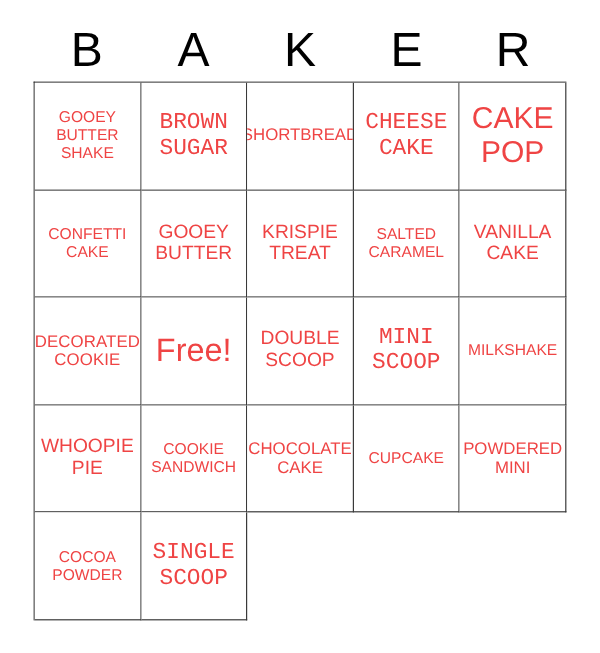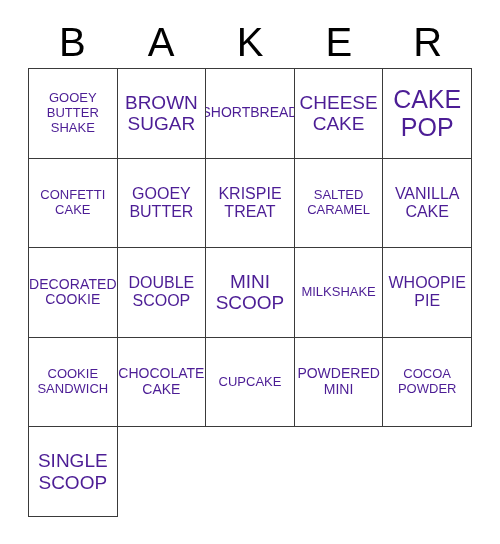--- a/index.html
+++ b/index.html
@@ -65,29 +65,29 @@
     align-items: center;
     justify-content: center;
     text-align: center;
     padding: 2px 3px;
     background: #ffffff;
     overflow: hidden;
   }
   .cell-text {
     display: block;
     line-height: 1.14;
-    color: #4c1d95;
+    color: #ef4444;
     white-space: pre-line;
   }
   
   .fs-xs  { font-size: 14px;  letter-spacing: 0.1px; }
   .fs-sm  { font-size: 14px; }
   .fs-md  { font-size: 13px; }
   .fs-lg  { font-size: 16px; }
-  .fs-xl  { font-size: 19px; }
+  .fs-xl  { font-size: 19px; font-family: Liberation Mono, monospace; }
   .fs-xxl { font-size: 25px; }
   .fs-free{ font-size: 27px; }
 </style>
 </head>
 <body>
 
 <div class="card">
 
   <div class="header-row">
       <div class="header-cell">B</div>
@@ -136,20 +136,23 @@
       </div>
       <div class="cell">
         <span class="cell-text fs-lg">VANILLA
 CAKE</span>
       </div>
       <div class="cell">
         <span class="cell-text fs-xs">DECORATED
 COOKIE</span>
       </div>
       <div class="cell">
+        <span class="cell-text fs-free">Free!</span>
+      </div>
+      <div class="cell">
         <span class="cell-text fs-lg">DOUBLE
 SCOOP</span>
       </div>
       <div class="cell">
         <span class="cell-text fs-xl">MINI
 SCOOP</span>
       </div>
       <div class="cell">
         <span class="cell-text fs-md">MILKSHAKE</span>
       </div>

